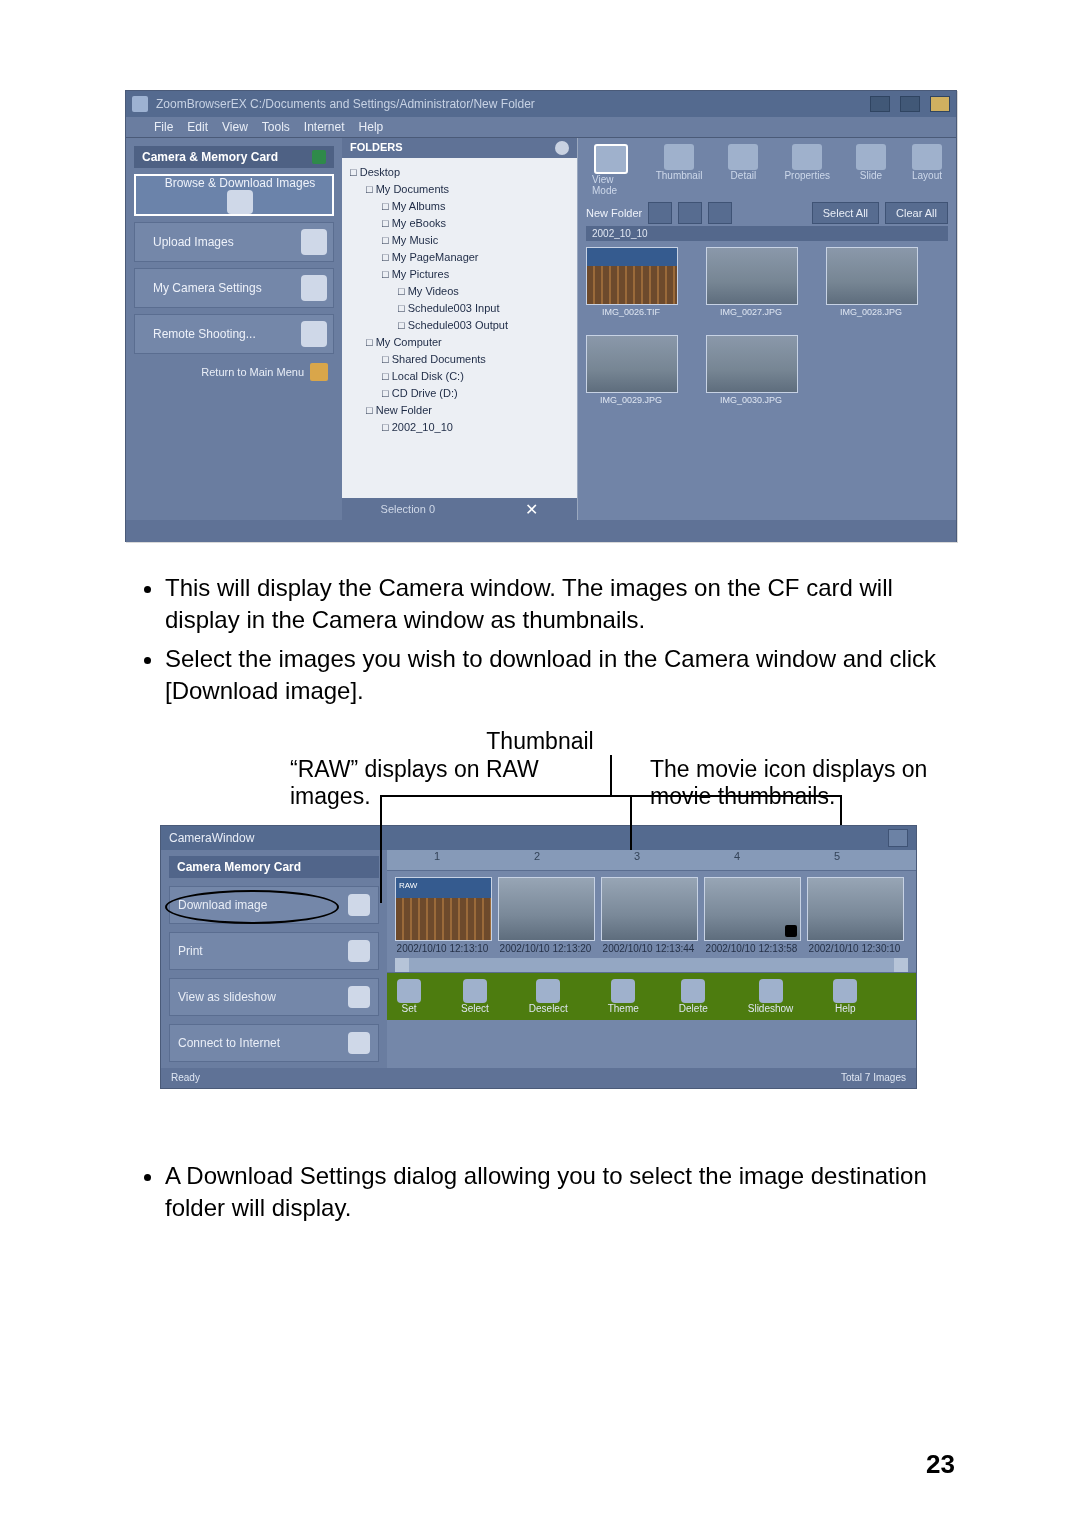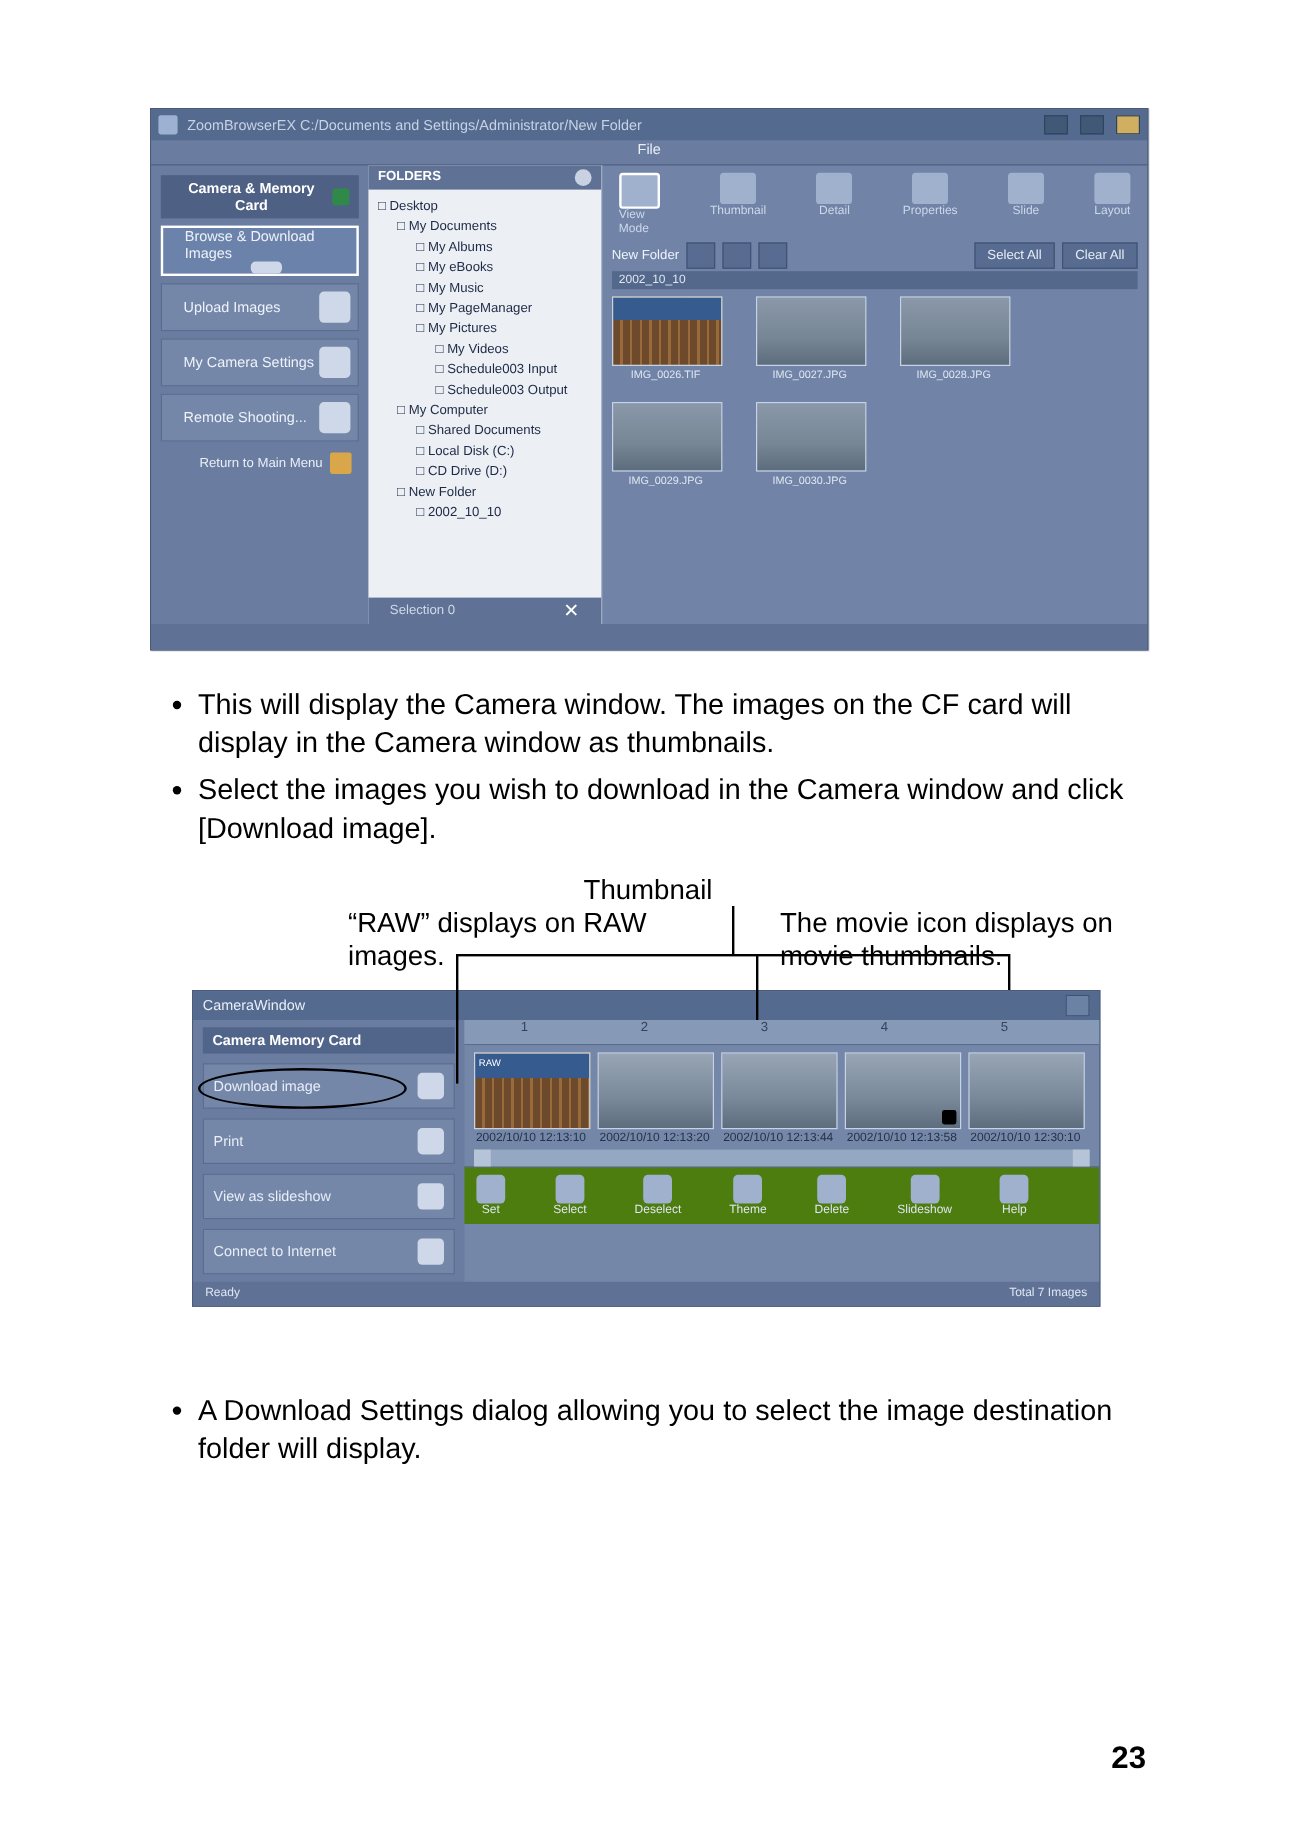--- a/index.html
+++ b/index.html
@@ -47,21 +47,20 @@
   .win-btn.close{ background:#d0b060;}
   .zb-menubar{
     height:20px;
     background:#6a7da0;
     display:flex; gap:14px;
     padding:0 28px;
     align-items:center;
     color:#e9eef7;
     font-size:12px;
     border-bottom:1px solid #4a5a78;
-    flex-direction:column;
   }
   .zb-body{ display:flex; height:calc(100% - 46px - 22px); }
 
   .zb-left{
     width:200px;
     background:#6a7da0;
     padding:8px;
     display:flex; flex-direction:column; gap:6px;
   }
   .zb-section-head{
@@ -121,21 +120,21 @@
     background:#5f7296; color:#cfd8e8; font-size:11px;
     display:flex; justify-content:center; align-items:center; gap:90px;
   }
   .zb-mid .strip .stop{font-size:16px; color:#fff;}
 
   .zb-right{
     flex:1; background:#7184a7; position:relative;
     display:flex; flex-direction:column;
   }
   .zb-right .modes{
-    display:flex; gap:42px;
+    display:flex; gap:26px;
     padding:6px 14px 2px;
   }
   .mode{
     display:flex; flex-direction:column; align-items:center;
     color:#cdd8ea; font-size:10px;
     filter: blur(.4px);
   }
   .mode .box{width:30px;height:26px;background:#9fb1cc;border-radius:3px;}
   .mode.sel .box{border:2px solid #fff;}
   .zb-right .bar2{

